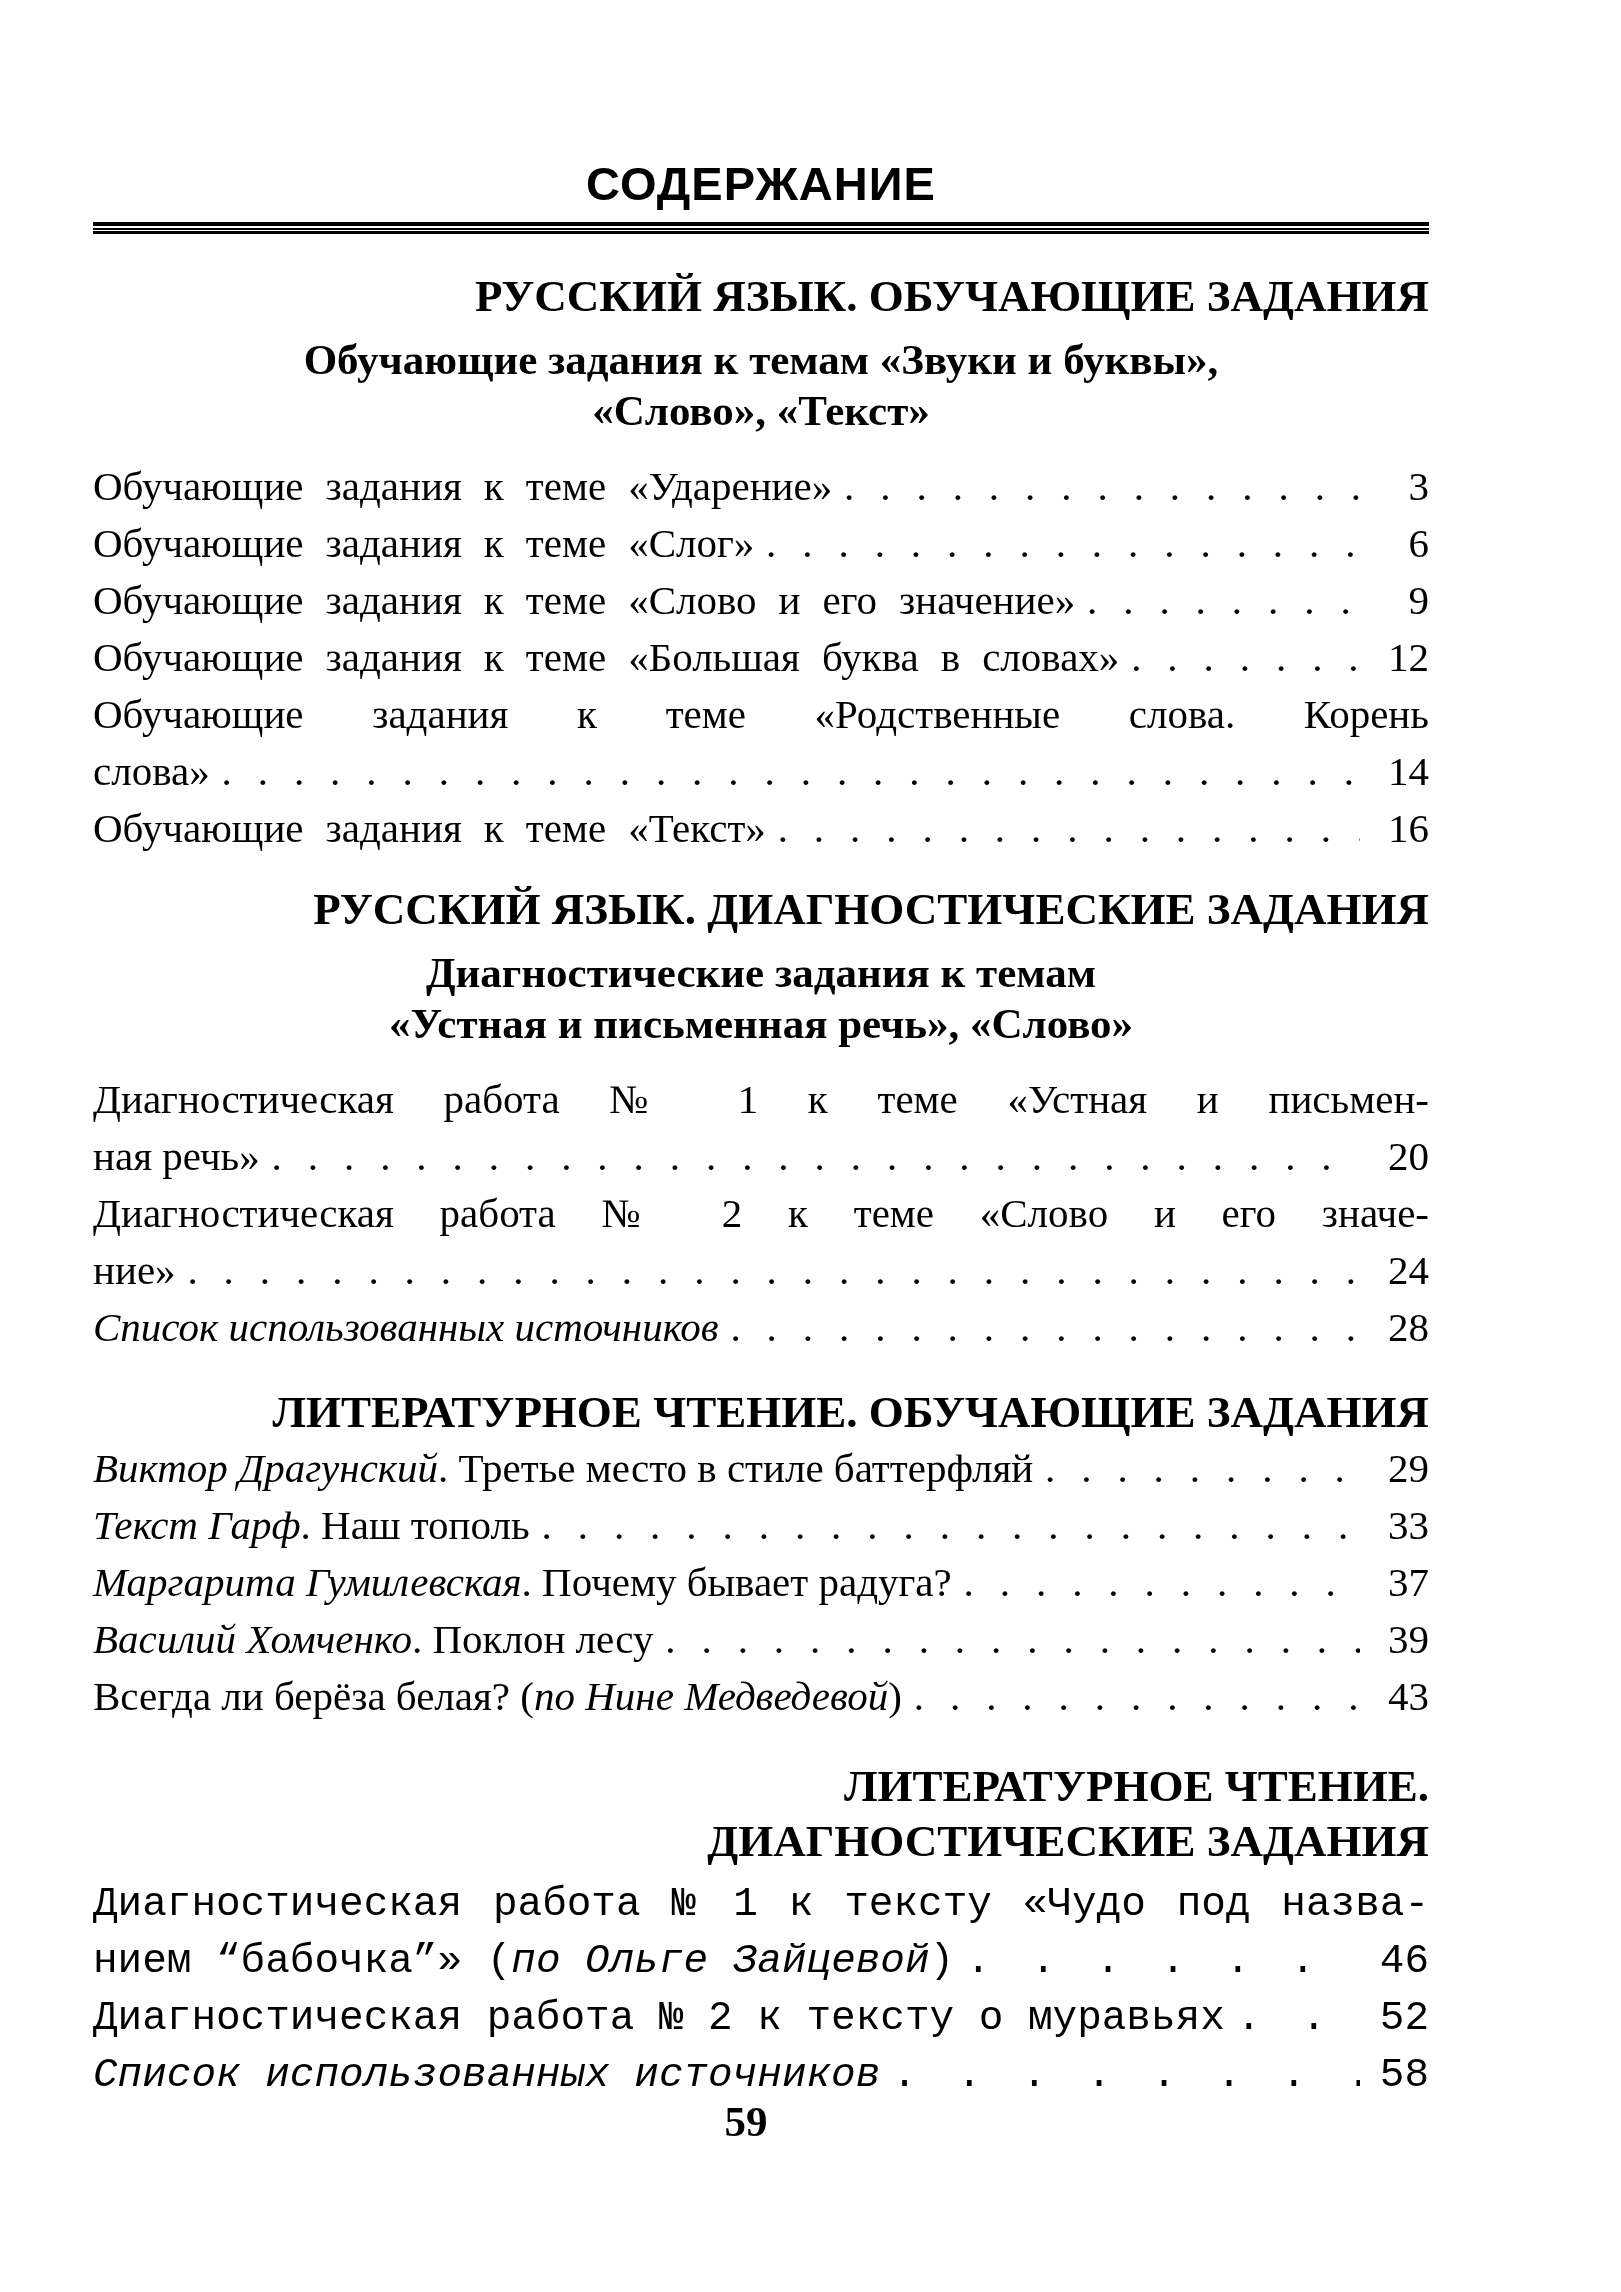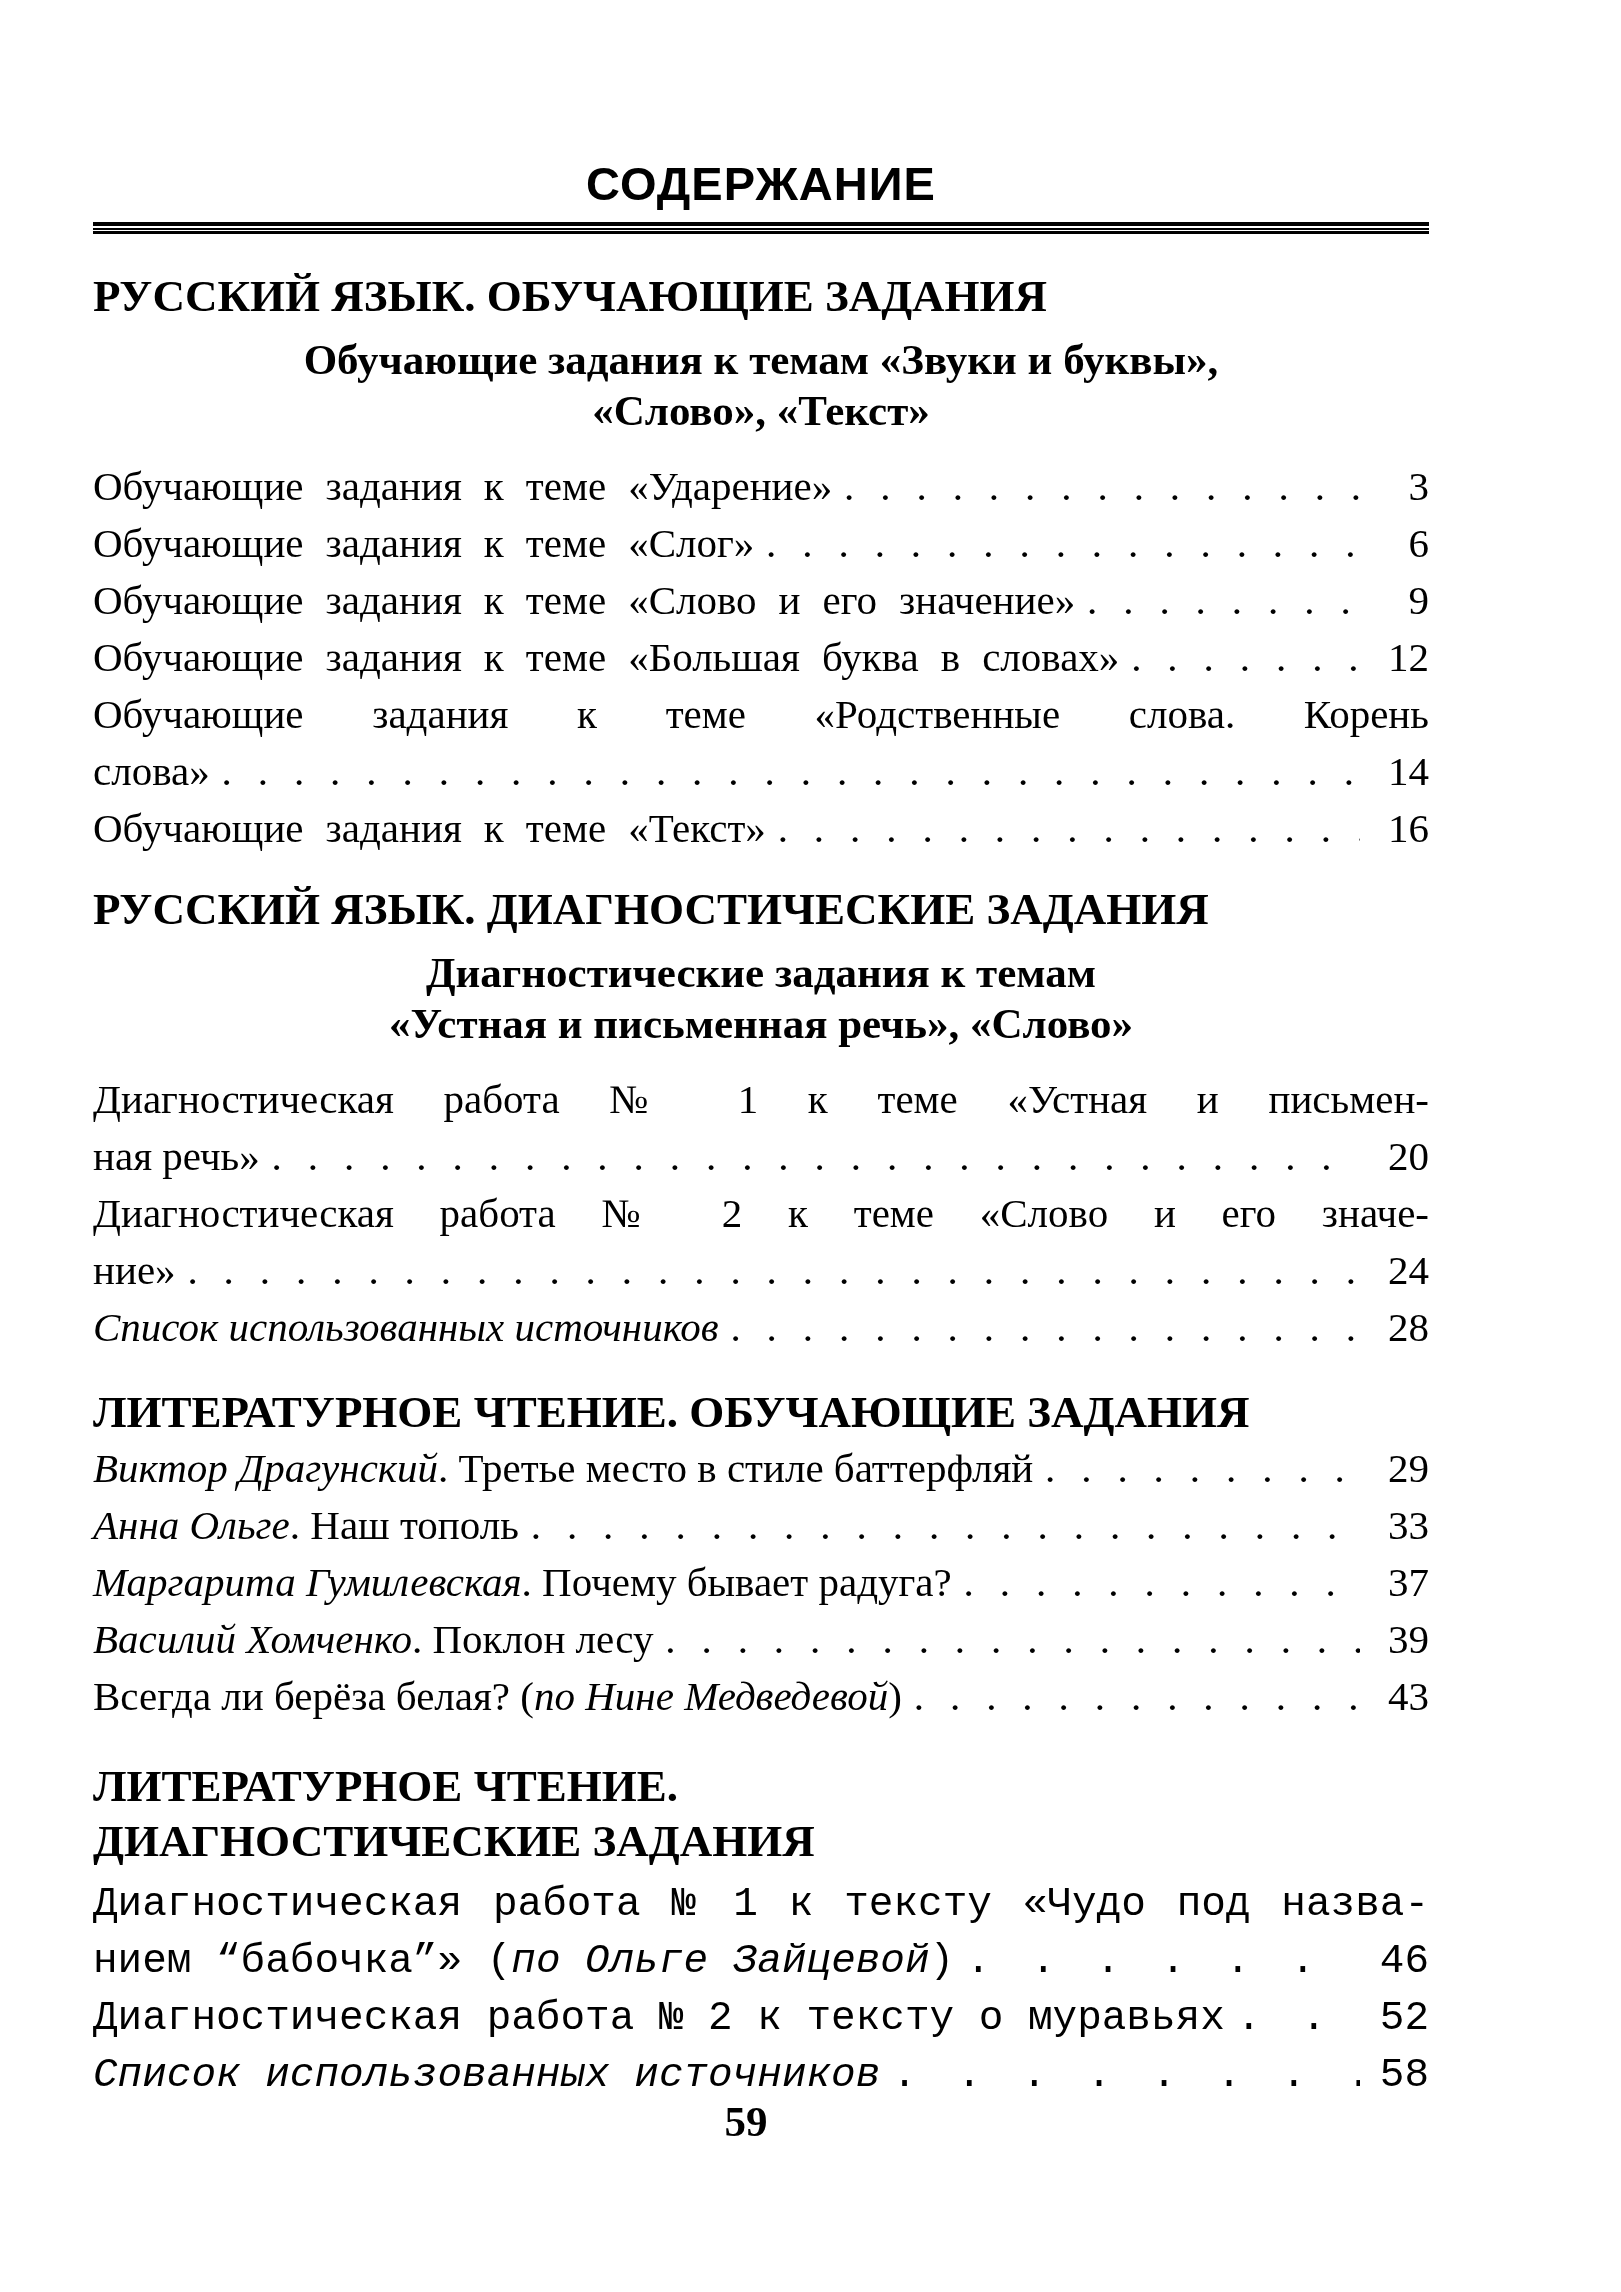--- a/index.html
+++ b/index.html
@@ -42,21 +42,21 @@
       #fff 7.8px, #fff 8.8px,
       #000 8.8px, #000 12.7px
     );
   }
   .toc-section { }
   .sec-0 { margin-top: 35px; }
   .sec-1 { margin-top: 25.5px; }
   .sec-2 { margin-top: 29px; }
   .sec-3 { margin-top: 34px; }
   .section-heading {
-    text-align: left;
+    text-align: right;
     font-weight: bold;
     font-size: 45px;
     line-height: 55px;
   }
   .subheading-block { margin-top: 9.8px; }
   .section-subheading {
     text-align: center;
     font-weight: bold;
     font-size: 43px;
     line-height: 51px;
@@ -209,21 +209,21 @@
         <div class="entry-list">
           <div class="toc-entry">
             <div class="entry-line">
               <span class="entry-text"><span class="seg it">Виктор Драгунский</span><span class="seg">. Третье место в стиле баттерфляй</span></span>
               <span class="dots">. . . . . . . . . . . . . . . . . . . . . . . . . . . . . . . . . . . . . . . . . . . . . . . . . . . . . . . . . . . . . . . . . . . . . . . . . . . . . . . . . . . . . . . . . . . . . . . . . . . . . . . . . . . . . . . . . . . . . . . . . . . . . . . . . . . . . . . . . . . . </span>
               <span class="pagenum">29</span>
             </div>
           </div>
           <div class="toc-entry">
             <div class="entry-line">
-              <span class="entry-text"><span class="seg it">Анна Ольге</span><span class="seg">. Наш тополь</span></span>
+              <span class="entry-text"><span class="seg it">Текст Гарф</span><span class="seg">. Наш тополь</span></span>
               <span class="dots">. . . . . . . . . . . . . . . . . . . . . . . . . . . . . . . . . . . . . . . . . . . . . . . . . . . . . . . . . . . . . . . . . . . . . . . . . . . . . . . . . . . . . . . . . . . . . . . . . . . . . . . . . . . . . . . . . . . . . . . . . . . . . . . . . . . . . . . . . . . . </span>
               <span class="pagenum">33</span>
             </div>
           </div>
           <div class="toc-entry">
             <div class="entry-line">
               <span class="entry-text"><span class="seg it">Маргарита Гумилевская</span><span class="seg">. Почему бывает радуга?</span></span>
               <span class="dots">. . . . . . . . . . . . . . . . . . . . . . . . . . . . . . . . . . . . . . . . . . . . . . . . . . . . . . . . . . . . . . . . . . . . . . . . . . . . . . . . . . . . . . . . . . . . . . . . . . . . . . . . . . . . . . . . . . . . . . . . . . . . . . . . . . . . . . . . . . . . </span>
               <span class="pagenum">37</span>
             </div>

